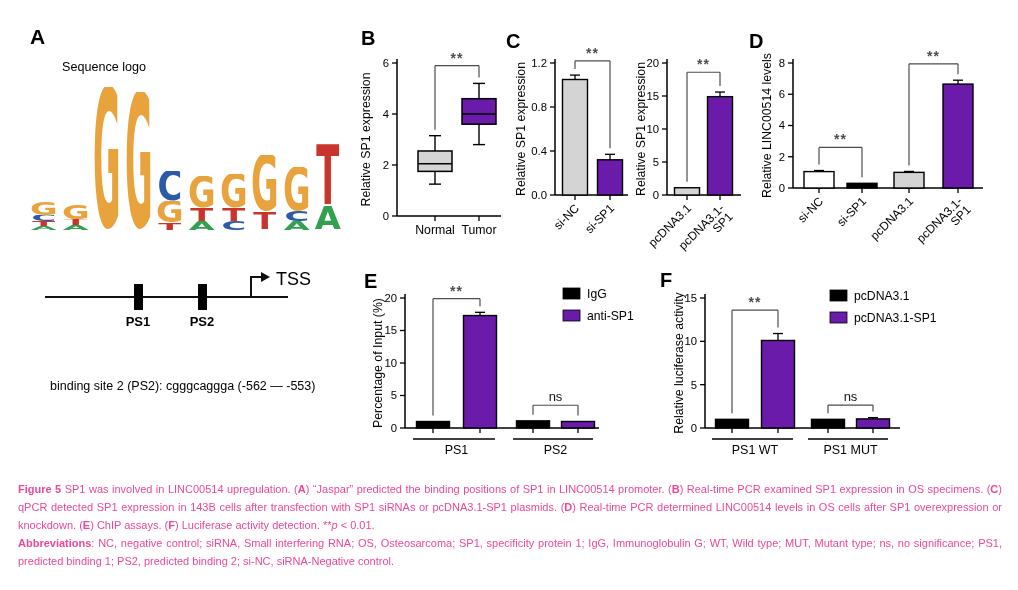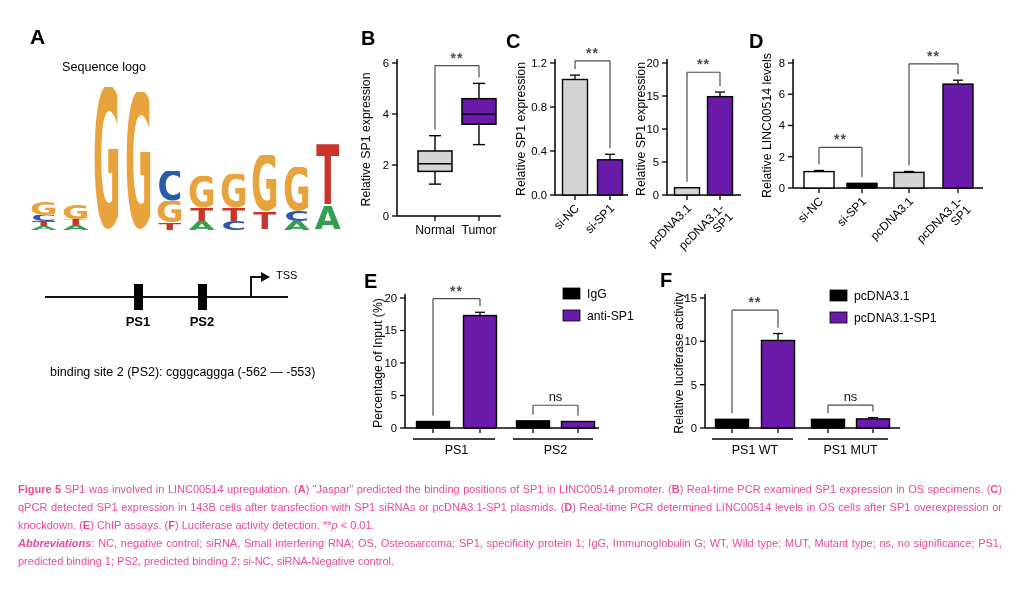--- a/index.html
+++ b/index.html
@@ -130,28 +130,28 @@
         </svg>
       </div>
     </div>
 
   <div class="pline" style="left:45px;top:296px;width:243px;height:2px"></div>
   <div class="sitebox" style="left:134px;top:284px;width:9px;height:26px"></div>
   <div class="sitebox" style="left:198px;top:284px;width:9px;height:26px"></div>
   <div class="pline" style="left:250px;top:277px;width:2px;height:20px"></div>
   <div class="pline" style="left:250px;top:276px;width:12px;height:2px"></div>
   <div class="tri" style="left:261px;top:272px"></div>
-  <div class="txt" style="left:276px;top:269px;font-size:11px">TSS</div>
+  <div class="txt" style="left:276px;top:269px;font-size:18px">TSS</div>
   <div class="pslabel" style="left:118px;top:314px">PS1</div>
   <div class="pslabel" style="left:182px;top:314px">PS2</div>
-  <div class="txt" style="left:50px;top:365px;font-size:12.5px">binding site 2 (PS2): cgggcaggga (-562 — -553)</div>
+  <div class="txt" style="left:50px;top:379px;font-size:12.5px">binding site 2 (PS2): cgggcaggga (-562 — -553)</div>
 
   <div class="caption">
     <p id="cap1"><span style="font-weight: bold;">Figure 5</span><span> SP1 was involved in LINC00514 upregulation. (</span><span style="font-weight: bold;">A</span><span>) “Jaspar” predicted the binding positions of SP1 in LINC00514 promoter. (</span><span style="font-weight: bold;">B</span><span>) Real-time PCR examined SP1 expression in OS specimens. (</span><span style="font-weight: bold;">C</span><span>) qPCR detected SP1 expression in 143B cells after transfection with SP1 siRNAs or pcDNA3.1-SP1 plasmids. (</span><span style="font-weight: bold;">D</span><span>) Real-time PCR determined LINC00514 levels in OS cells after SP1 overexpression or knockdown. (</span><span style="font-weight: bold;">E</span><span>) ChIP assays. (</span><span style="font-weight: bold;">F</span><span>) Luciferase activity detection. **</span><span style="font-style: italic;">p</span><span> &lt; 0.01.</span></p>
-    <p id="cap2"><span style="font-weight: bold; font-style: italic;">Abbreviations</span><span>: NC, negative control; siRNA, Small interfering RNA; OS, Osteosarcoma; SP1, specificity protein 1; IgG, Immunoglobulin G; WT, Wild type; MUT, Mutant type; ns, no significance; PS1, predicted binding 1; PS2, predicted binding 2; si-NC, siRNA-Negative control.</span></p>
+    <p id="cap2"><span style="font-weight: bold;">Abbreviations</span><span>: NC, negative control; siRNA, Small interfering RNA; OS, Osteosarcoma; SP1, specificity protein 1; IgG, Immunoglobulin G; WT, Wild type; MUT, Mutant type; ns, no significance; PS1, predicted binding 1; PS2, predicted binding 2; si-NC, siRNA-Negative control.</span></p>
   </div>
 <svg width="150" height="210" class="chart" style="left: 355px; top: 38px;">
       <line x1="42" y1="21" x2="42" y2="178" stroke="#000" stroke-width="1.5"></line>
       <line x1="37" y1="178" x2="42" y2="178" stroke="#000" stroke-width="1.3"></line>
       <text x="34" y="178" dy="0.35em" text-anchor="end" font-size="11.3">0</text>
       <line x1="37" y1="127" x2="42" y2="127" stroke="#000" stroke-width="1.3"></line>
       <text x="34" y="127" dy="0.35em" text-anchor="end" font-size="11.3">2</text>
       <line x1="37" y1="76" x2="42" y2="76" stroke="#000" stroke-width="1.3"></line>
       <text x="34" y="76" dy="0.35em" text-anchor="end" font-size="11.3">4</text>
       <line x1="37" y1="25" x2="42" y2="25" stroke="#000" stroke-width="1.3"></line>

